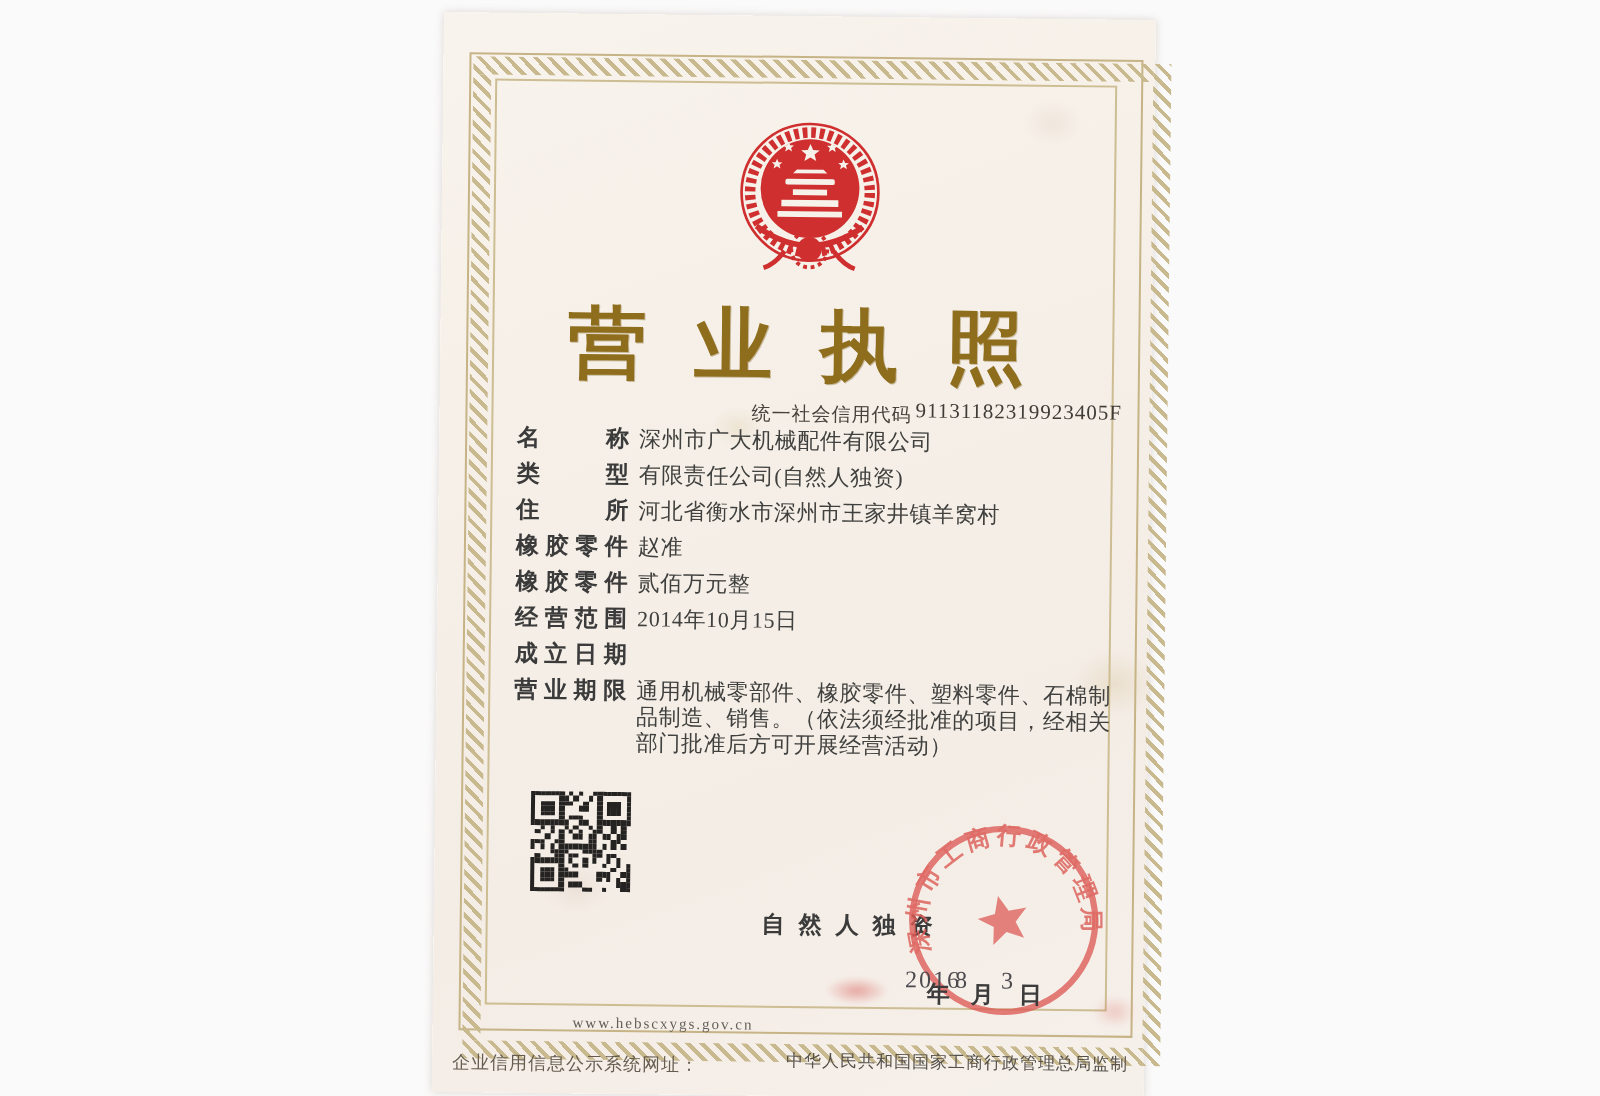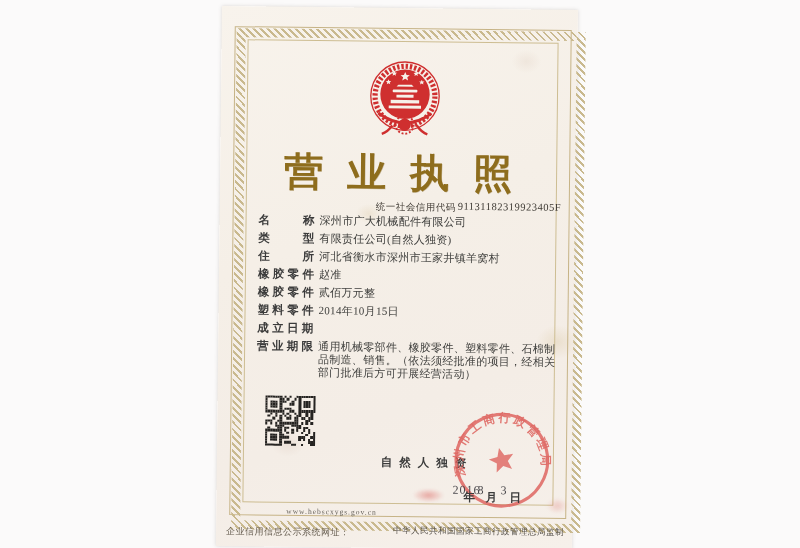--- a/index.html
+++ b/index.html
@@ -163,21 +163,21 @@
       <span class="flabel">橡胶零件</span>
       <span class="fvalue">赵准</span>
     </div>
 
     <div class="frow">
       <span class="flabel">橡胶零件</span>
       <span class="fvalue">贰佰万元整</span>
     </div>
 
     <div class="frow">
-      <span class="flabel">塑料零件</span>
+      <span class="flabel">经营范围</span>
       <span class="fvalue">2014年10月15日</span>
     </div>
 
     <div class="frow" style="min-height: 13px;">
       <span class="flabel">成立日期</span>
       <span class="fvalue"></span>
     </div>
 
     <div class="frow">
       <span class="flabel">营业期限</span>

